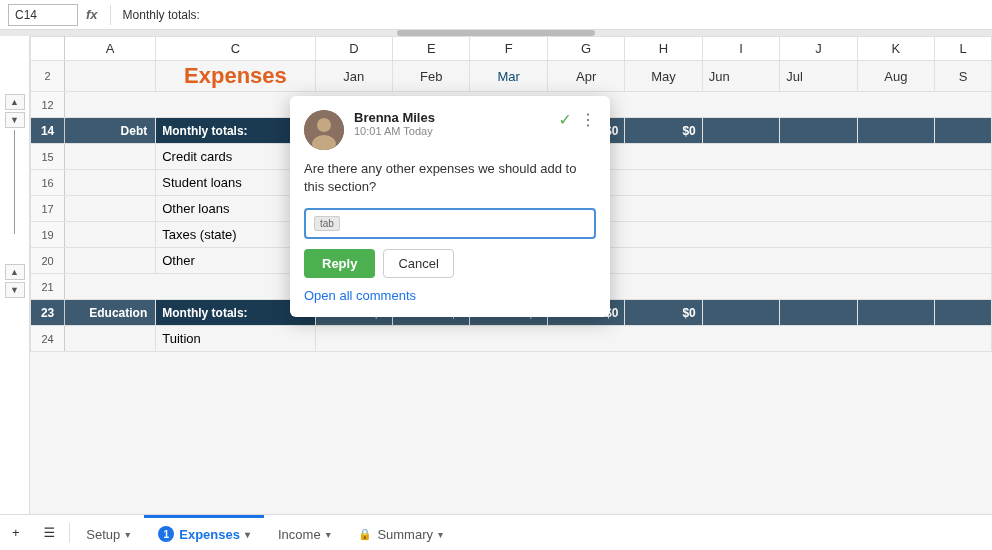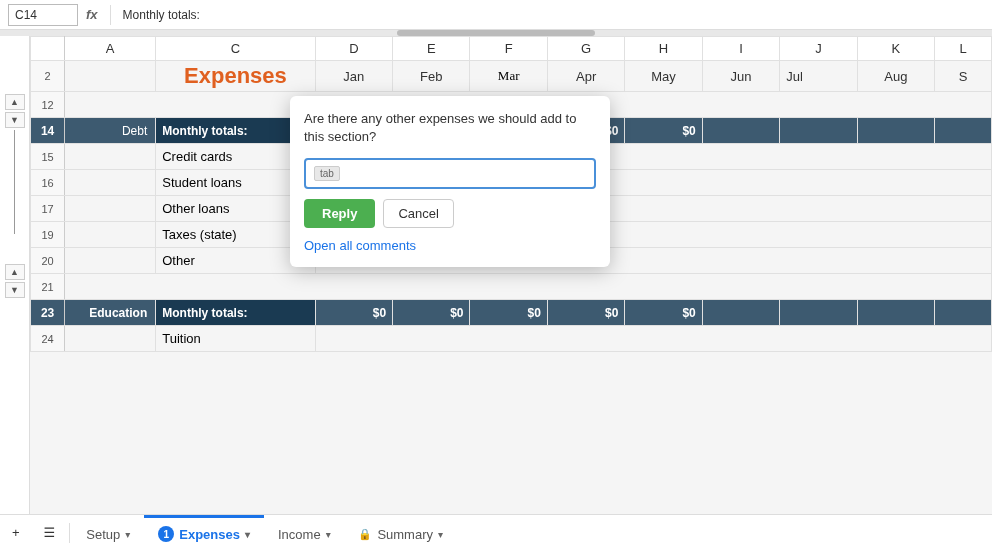--- a/index.html
+++ b/index.html
@@ -222,37 +222,37 @@
         <tbody>
 
           <tr>
             <td class="rn">2</td>
             <td></td>
             <td style="text-align:center;">
               <span class="expenses-title">Expenses</span>
             </td>
             <td style="text-align:center; font-size:13px; color:#333;">Jan</td>
             <td style="text-align:center; font-size:13px; color:#333;">Feb</td>
-            <td style="text-align:center; font-size:13px; color:#000000;font-family:Liberation Serif, serif;">Mar</td>
+            <td style="text-align:center; font-size:13px; color:#0c4a6e;">Mar</td>
             <td style="text-align:center; font-size:13px; color:#333;">Apr</td>
             <td style="text-align:center; font-size:13px; color:#333;">May</td>
-            <td style="text-align:center; font-size:13px; color:#333;">Jun</td>
+            <td style="font-size:13px; color:#333;">Jun</td>
             <td style="text-align:left; font-size:13px; color:#333;">Jul</td>
             <td style="text-align:center; font-size:13px; color:#333;">Aug</td>
             <td style="text-align:center; font-size:13px; color:#333;">S</td>
           </tr>
 
           <tr>
             <td class="rn">12</td>
             <td colspan="11"></td>
           </tr>
 
           <tr class="section-header">
             <td class="rn section-header-dark">14</td>
-            <td style="background:#3d5a70; color:#fff; font-weight:normal; text-align:right; padding-right:8px;">Debt</td>
+            <td style="background:#3d5a70; color:#fff; font-weight:bold; text-align:right; padding-right:8px;">Debt</td>
             <td style="background:#1a3a52; color:#fff; font-weight:bold;">Monthly totals:</td>
             <td style="background:#3d5a70; color:#fff; text-align:right;">$0</td>
             <td style="background:#3d5a70; color:#fff; text-align:right;">$0</td>
             <td style="background:#3d5a70; color:#fff; text-align:right;">$0</td>
             <td style="background:#3d5a70; color:#fff; text-align:right;">$0</td>
             <td style="background:#3d5a70; color:#fff; text-align:right;">$0</td>
             <td style="background:#3d5a70; color:#fff;"></td>
             <td style="background:#3d5a70;"></td>
             <td style="background:#3d5a70;"></td>
             <td style="background:#3d5a70;"></td>
@@ -317,20 +317,40 @@
           <tr>
             <td class="rn">24</td>
             <td></td>
             <td>Tuition</td>
             <td colspan="9"></td>
           </tr>
         </tbody>
       </table>
 
       <div class="comment-popup">
+        <div class="comment-header">
+          <div class="avatar">
+            <div class="avatar-inner">
+
+              <svg width="40" height="40" viewBox="0 0 40 40">
+                <circle cx="20" cy="20" r="20" fill="#8a7060"></circle>
+                <circle cx="20" cy="15" r="7" fill="#c4a882"></circle>
+                <ellipse cx="20" cy="34" rx="12" ry="9" fill="#c4a882"></ellipse>
+              </svg>
+            </div>
+          </div>
+          <div class="comment-meta">
+            <div class="commenter-name">Brenna Miles</div>
+            <div class="comment-time">10:01 AM Today</div>
+          </div>
+          <div class="comment-actions">
+            <span class="check-icon">✓</span>
+            <span class="dots-icon">⋮</span>
+          </div>
+        </div>
         <div class="comment-text">Are there any other expenses we should add to this section?</div>
         <div class="reply-input-wrap">
           <span class="tab-hint">tab</span>
         </div>
         <div class="reply-buttons">
           <button class="btn-reply">Reply</button>
           <button class="btn-cancel">Cancel</button>
         </div>
         <div class="open-all-link">Open all comments</div>
       </div>

